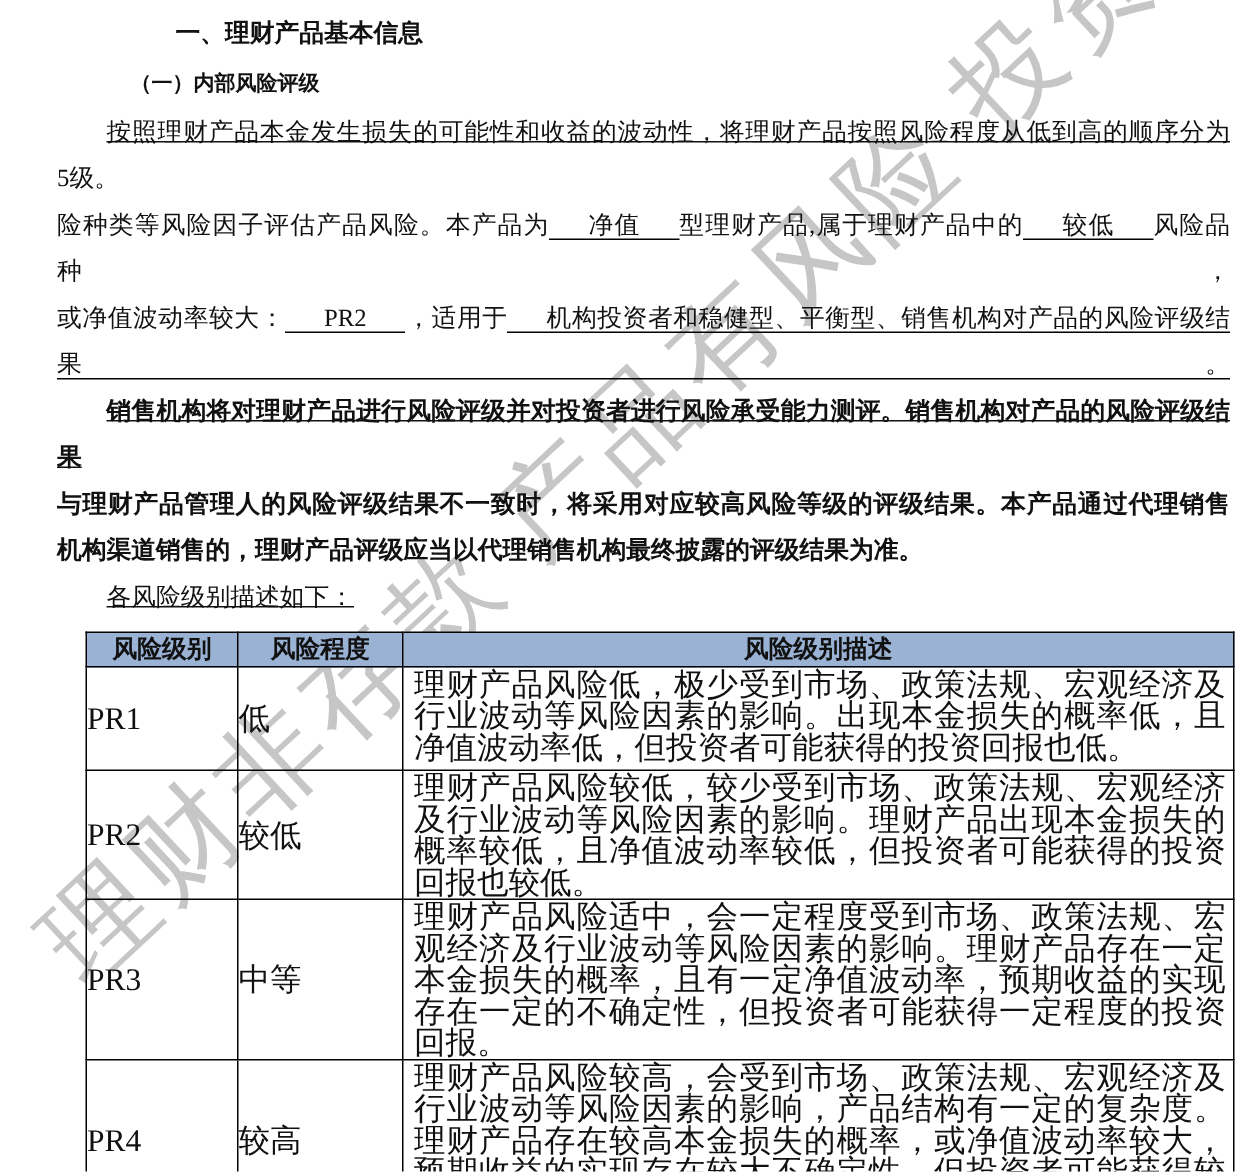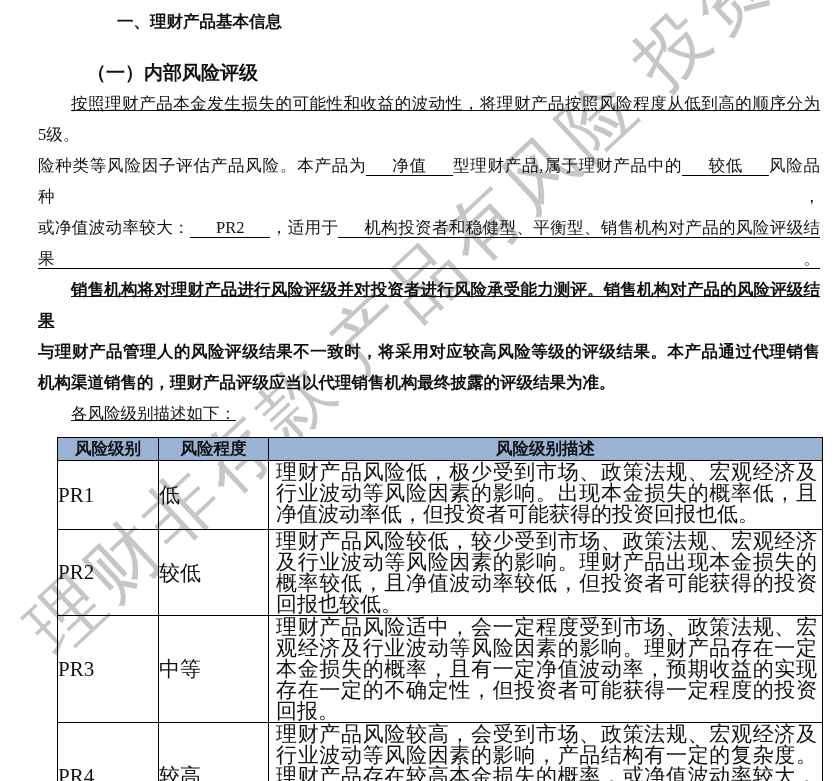--- a/index.html
+++ b/index.html
@@ -29,22 +29,22 @@
   }
 
   
   .content { position: relative; z-index: 1; padding: 0 15px 0 38px; }
 
   .h1 {
     margin-top: 7px; padding-left: 79px;
     font-size: 16.5px; line-height: 30px; font-weight: bold;
   }
   .h2 {
-    margin-top: 21px; padding-left: 49px;
-    font-size: 19px; line-height: 30px; font-weight: bold;
+    margin-top: 5px; padding-left: 49px;
+    font-size: 14px; line-height: 30px; font-weight: bold;
   }
   .ln { font-size: 16.5px; line-height: 31px; white-space: nowrap; }
   .jline {
     font-size: 16.5px; line-height: 31px;
     text-align: justify; text-align-last: justify;
     overflow: hidden;
   }
   .ind { text-indent: 33px; text-decoration: underline; }
   .bold { font-weight: bold; }
 

